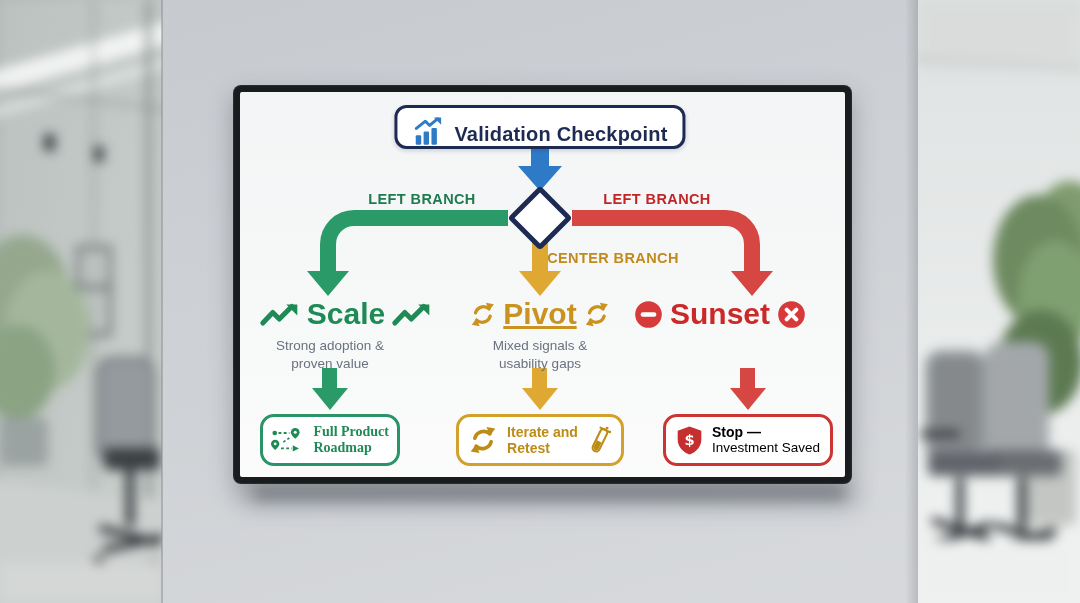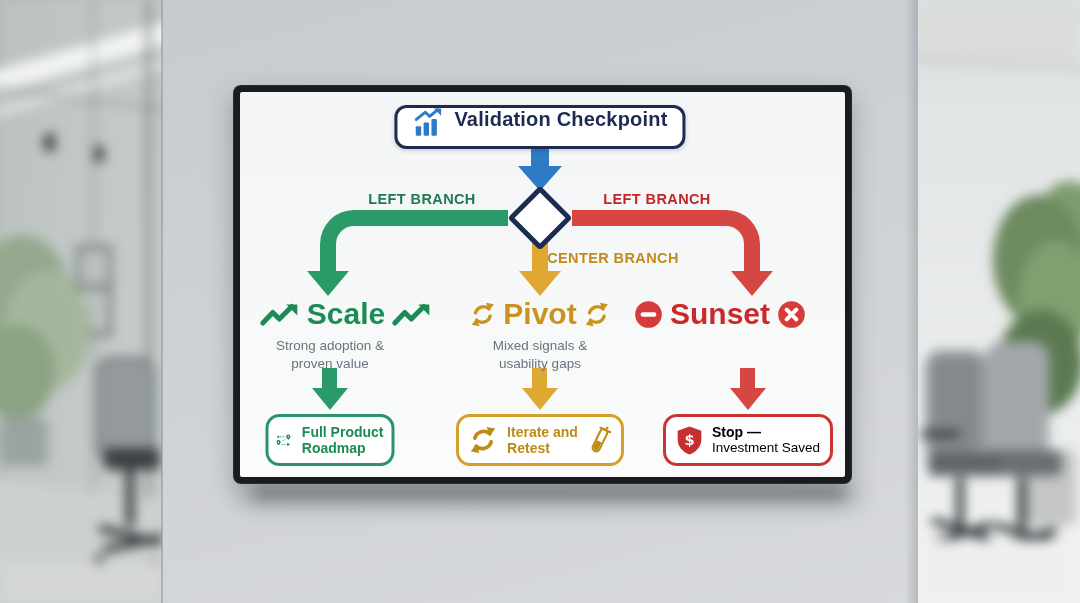--- a/index.html
+++ b/index.html
@@ -27,21 +27,21 @@
     background:rgba(120,125,132,.28); border-radius:12px; filter:blur(10px); }
   .monitor-shadow { left:254px; top:487px; width:592px; height:13px;
     background:rgba(96,101,108,.55); border-radius:8px; filter:blur(7px); }
   .monitor { left:233px; top:85px; width:619px; height:399px; background:#191c1f;
     border-radius:8px; box-shadow:0 10px 24px rgba(60,65,72,.35), inset 0 0 2px rgba(255,255,255,.25); }
   .screen { position:absolute; left:7px; top:7px; width:605px; height:385px;
     background:linear-gradient(180deg,#f3f5f6,#fafbfa); border-radius:2px; overflow:hidden; }
 
   
   .hdr-box { left:300px; top:13px; transform:translateX(-50%); height:44px;
-    display:inline-flex; align-items:flex-start; gap:10px; padding:0 15px;
+    display:inline-flex; align-items:flex-end; gap:10px; padding:0 15px;
     background:#fff; border:3.5px solid #1d2a52; border-radius:12px;
     box-shadow:0 2px 4px rgba(29,42,82,.18); z-index:4; }
   .hdr-title { font-size:20px; font-weight:800; color:#1d2a52; letter-spacing:.2px; white-space:nowrap; }
 
   .shaft { position:absolute; z-index:1; }
   .tri-down { position:absolute; width:0; height:0; z-index:1; }
 
   .blue-shaft { left:291px; top:56px; width:18px; height:19px; background:#2f7ac6; }
   .blue-head  { left:278px; top:74px; border-left:22px solid transparent;
     border-right:22px solid transparent; border-top:25px solid #2f7ac6; }
@@ -64,32 +64,32 @@
 
   .branch-label { position:absolute; transform:translateX(-50%); font-size:14.5px;
     font-weight:800; letter-spacing:.4px; white-space:nowrap; z-index:2; }
   .lbl-left   { left:182px; top:99px;  color:#1f7a4e; }
   .lbl-right  { left:417px; top:99px;  color:#c22525; }
   .lbl-center { left:373px; top:158px; color:#c18a1b; }
 
   .outcome-row { position:absolute; top:207px; transform:translateX(-50%);
     display:flex; align-items:center; gap:7px; z-index:2; }
   .outcome-title { font-size:30px; font-weight:800; line-height:1; white-space:nowrap; }
-  .t-green { color:#1e8a55; } .t-gold { color:#ca9320; } .t-red { color:#cb2929; }
+  .t-green { color:#1e8a55; } .t-gold { color:#ca9320;text-decoration:underline; } .t-red { color:#cb2929; }
 
   .desc { position:absolute; top:245px; transform:translateX(-50%); width:190px;
     text-align:center; font-size:13.5px; line-height:18px; color:#6a7280; z-index:2; }
 
   .mini-shaft { width:15px; height:21px; top:276px; }
   .mini-head  { top:296px; border-left:18px solid transparent; border-right:18px solid transparent; }
 
   .result-box { position:absolute; top:322px; transform:translateX(-50%); height:52px;
     background:#fff; border-radius:14px; display:flex; align-items:center;
     justify-content:center; gap:9px; padding:0 8px; z-index:2; }
-  .rb-green { border:3px solid #2a9367; width:129px; }
+  .rb-green { border:3px solid #2a9367; width:140px;font-family:Liberation Serif, serif; }
   .rb-gold  { border:3px solid #d3a02c; width:168px; }
   .rb-red   { border:3px solid #cc3333; width:170px; }
   .rb-text { font-size:14px; font-weight:800; line-height:16.5px; white-space:nowrap; }
   .rb-text .reg { font-weight:400; font-size:13.5px; }
 
   
   .shape { position:absolute; }
 </style>
 </head>
 <body>

